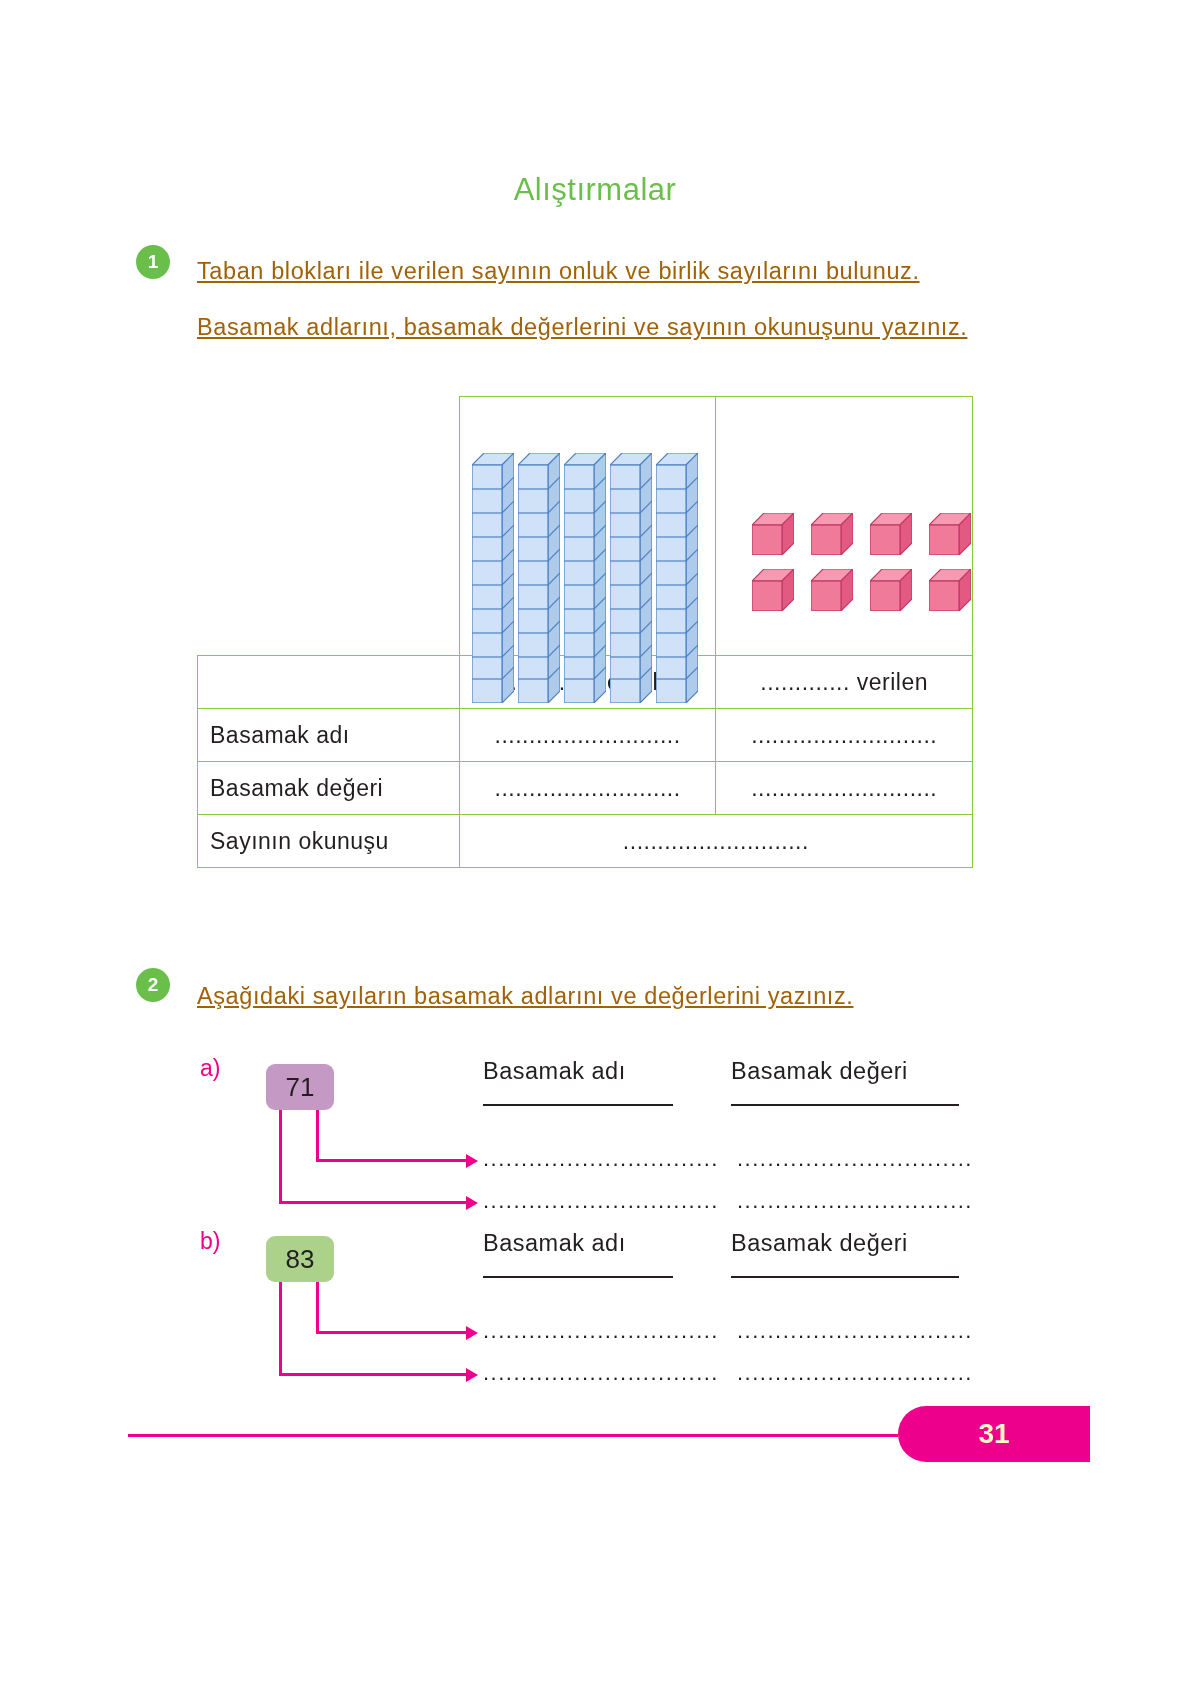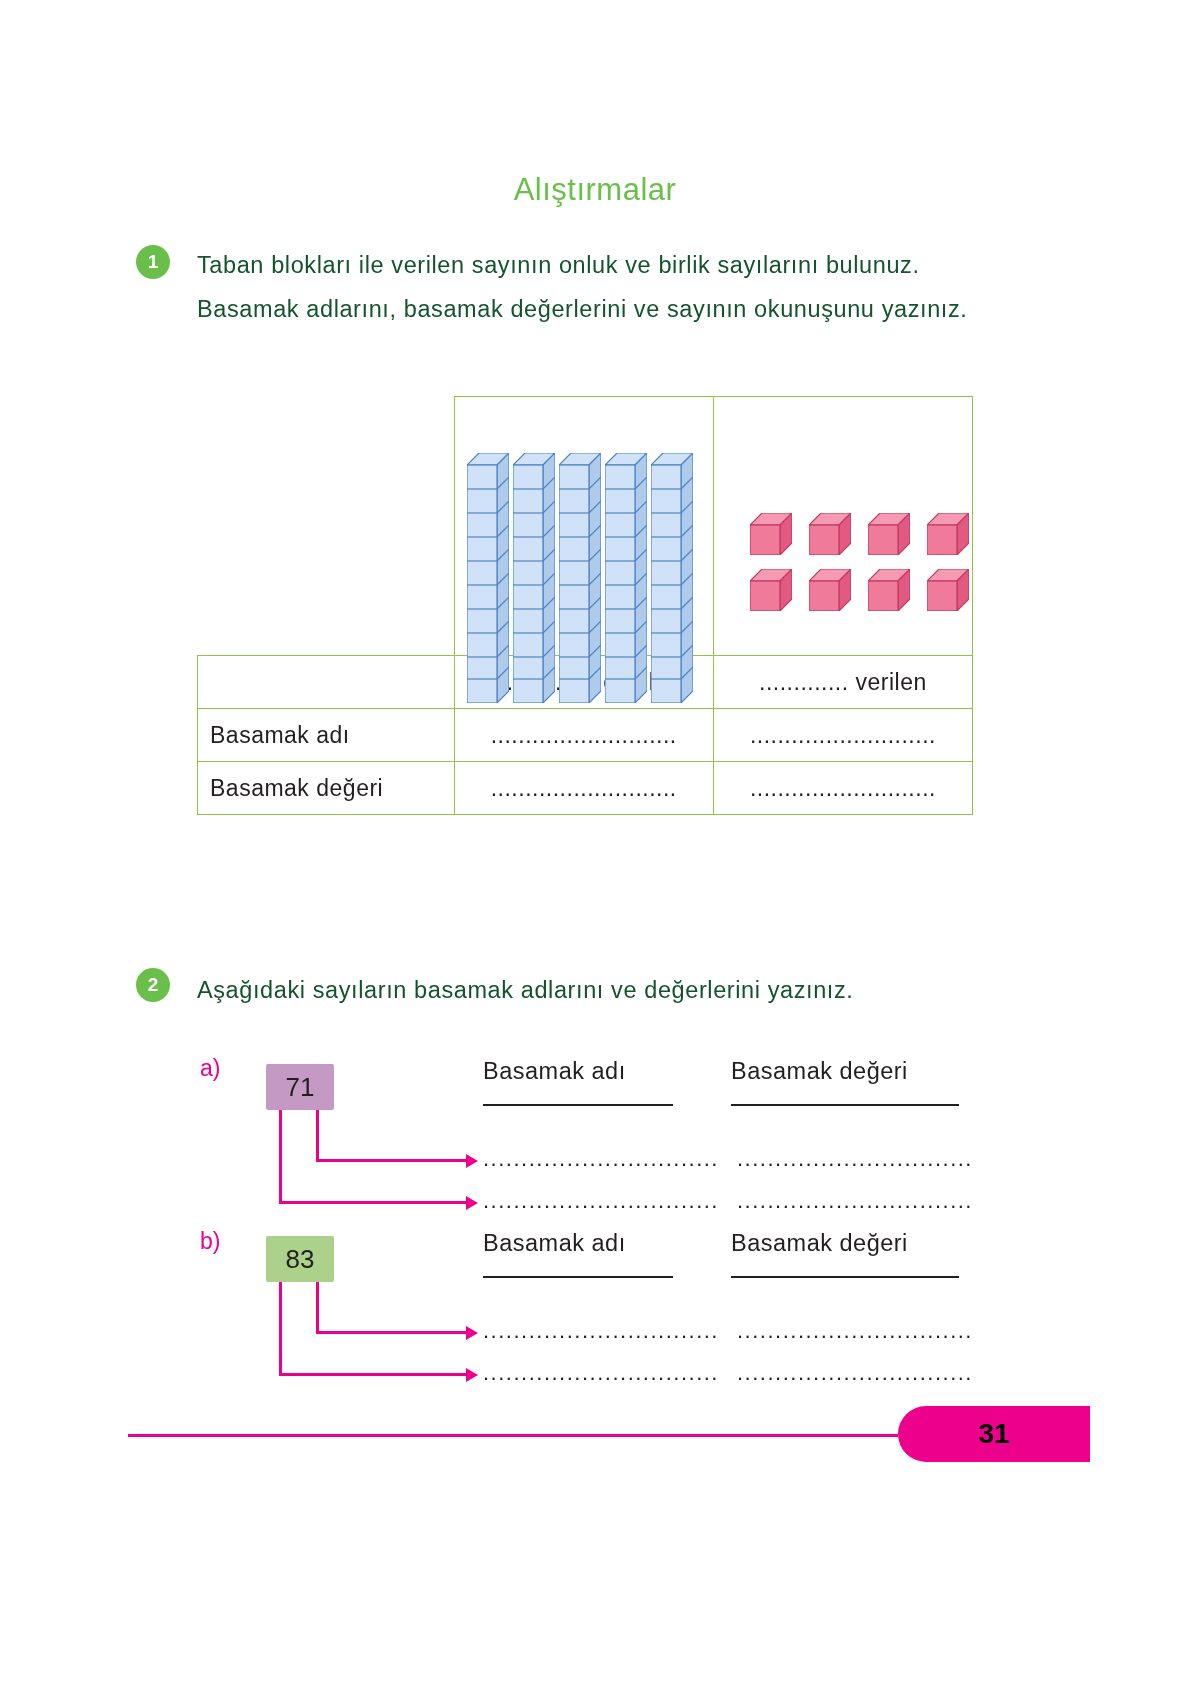--- a/index.html
+++ b/index.html
@@ -47,23 +47,24 @@
     align-items: center;
     justify-content: center;
   }
   #qnum1 { left: 136px; top: 245px; }
   #qnum2 { left: 136px; top: 968px; }
 
   
   .qtext {
     position: absolute;
     font-size: 23.5px;
-    line-height: 44px;
+    line-height: 56px;
     letter-spacing: 0.6px;
-    color: #14532d;
+    color: #a16207;
+    text-decoration: underline;
   }
   #qtext1 {
     left: 197px;
     top: 243px;
     width: 790px;
   }
   #qtext2 {
     left: 197px;
     top: 968px;
     width: 830px;
@@ -121,21 +122,21 @@
     font-size: 23px;
     color: #ec008c;
   }
   #letter-a { left: 200px; top: 1055px; }
   #letter-b { left: 200px; top: 1228px; }
 
   .numbox {
     position: absolute;
     width: 68px;
     height: 46px;
-    border-radius: 2px;
+    border-radius: 9px;
     display: flex;
     align-items: center;
     justify-content: center;
     font-size: 26px;
     color: #231f20;
   }
   #numbox-a { left: 266px; top: 1064px; background: #c49ac4; }
   #numbox-b { left: 266px; top: 1236px; background: #abd18a; }
 
   .colhdr {
@@ -177,21 +178,21 @@
   }
   .footer-badge {
     position: absolute;
     left: 898px;
     top: 1406px;
     width: 192px;
     height: 56px;
     background: #ec008c;
     border-top-left-radius: 28px;
     border-bottom-left-radius: 28px;
-    color: #000000;
+    color: #fef9c3;
     font-size: 28px;
     font-weight: bold;
     display: flex;
     align-items: center;
     justify-content: center;
   }
 </style>
 </head>
 <body>
 
@@ -442,20 +443,24 @@
     <tr>
       <td class="row-label">Basamak adı</td>
       <td class="row-dots dots">...........................</td>
       <td class="row-dots dots">...........................</td>
     </tr>
     <tr>
       <td class="row-label">Basamak değeri</td>
       <td class="row-dots dots">...........................</td>
       <td class="row-dots dots">...........................</td>
     </tr>
+    <tr>
+      <td class="row-label">Sayının okunuşu</td>
+      <td class="row-dots dots" colspan="2">...........................</td>
+    </tr>
   </tbody>
     </table>
 
   <div class="qnum" id="qnum2">2</div>
   <div class="qtext" id="qtext2">Aşağıdaki sayıların basamak adlarını ve değerlerini yazınız.</div>
 
   <div class="letter" id="letter-a">a)</div>
   <div class="numbox" id="numbox-a">71</div>
 
   <div class="colhdr" style="left:483px; top:1058px;">Basamak adı</div>

